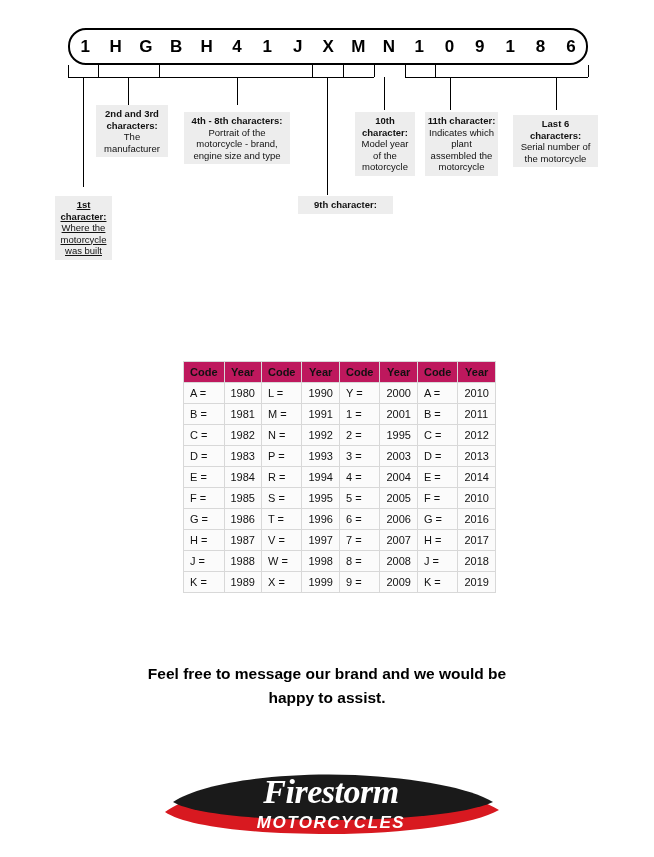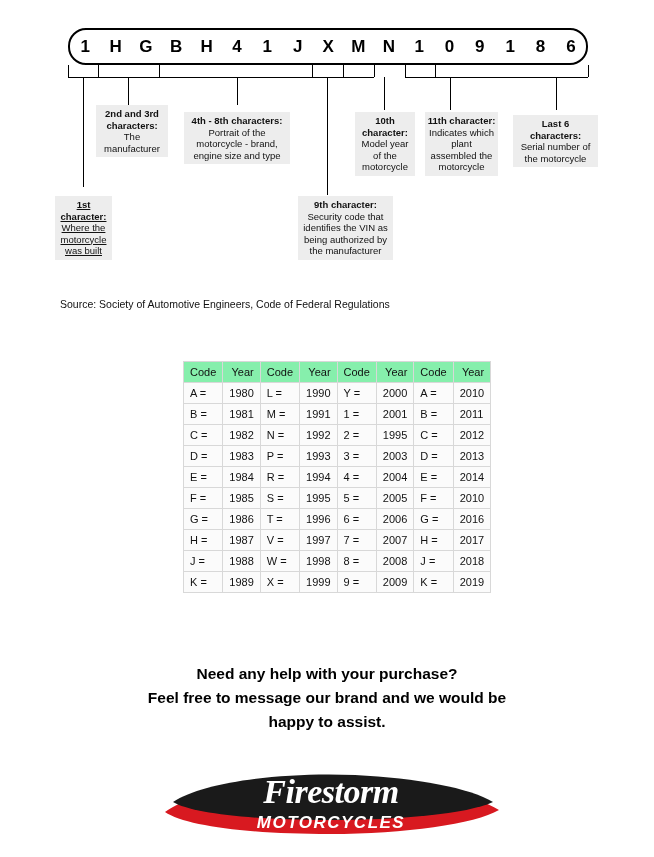--- a/index.html
+++ b/index.html
@@ -97,23 +97,23 @@
   table#code-table td {
     border: 1px solid #d8d8d8;
     font-size: 11px;
     padding: 4px 6px;
     height: 18px;
     box-sizing: border-box;
     color: #111;
     background: #fbfbfb;
   }
   table#code-table th {
-    font-weight: normal;
-    text-align: right;
-    background: #86efac;
+    font-weight: bold;
+    text-align: center;
+    background: #be185d;
   }
   table#code-table td.code {
     text-align: left;
     width: 36px;
   }
   table#code-table td.year {
     text-align: left;
     width: 36px;
     margin-top: 12px;
   }
@@ -221,24 +221,22 @@
     <span>Serial number of the motorcycle</span>
   </div>
 
   <div class="callout" style="left:55px; top:196px; width:57px;text-decoration:underline;">
     <b>1st character:</b><br>
     <span>Where the motorcycle was built</span>
   </div>
 
   <div class="callout" style="left:298px; top:196px; width:95px;">
     <b>9th character:</b><br>
-    <span>Security code that identifies the VIN as being authorized by the manufacturer</span>
-  </div>
-
-  <div id="source-line">Source:  Society of Automotive Engineers, Code of Federal Regulations</div>
+  </div>
+
 </div>
 
 <div id="code-table-wrap">
   <table id="code-table">
     <thead>
       <tr>
         <th>Code</th>
         <th>Year</th>
         <th>Code</th>
         <th>Year</th>
@@ -347,21 +345,20 @@
         <td class="code">9 =</td>
         <td class="year">2009</td>
         <td class="code">K =</td>
         <td class="year">2019</td>
       </tr>
     </tbody>
   </table>
 </div>
 
 <div id="help-text">
-  <div>Need any help with your purchase?</div>
   <div>Feel free to message our brand and we would be</div>
   <div>happy to assist.</div>
 </div>
 
 <div id="logo">
   <svg viewBox="0 0 350 82" width="350" height="82">
 
     <path d="M10 50 C 40 28, 120 16, 200 20 C 265 23, 320 33, 344 48 C 320 62, 250 72, 175 72 C 95 72, 30 64, 10 50 Z" fill="#d81920"></path>
 
     <path d="M18 40 C 48 20, 125 10, 200 13 C 262 16, 315 26, 338 40 C 312 52, 245 58, 172 58 C 96 58, 36 51, 18 40 Z" fill="#1a1a1a"></path>

